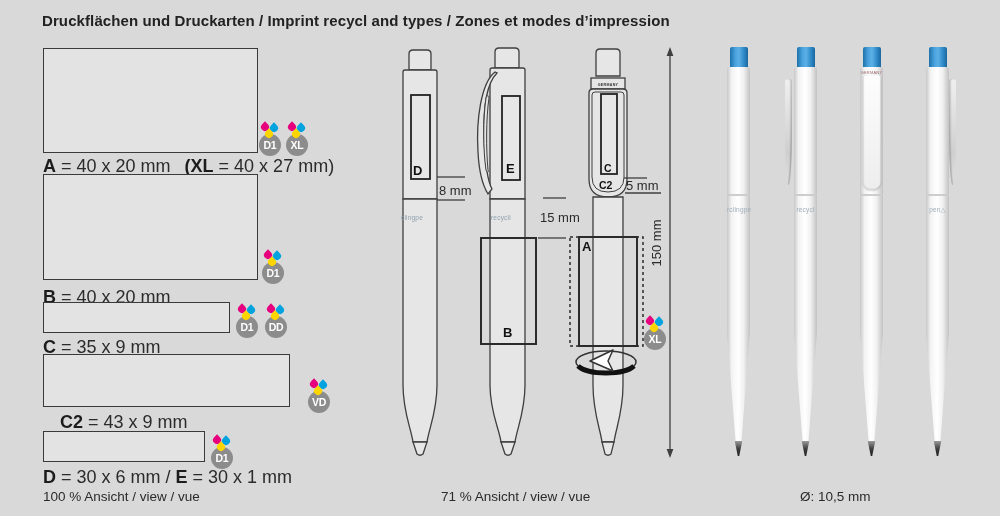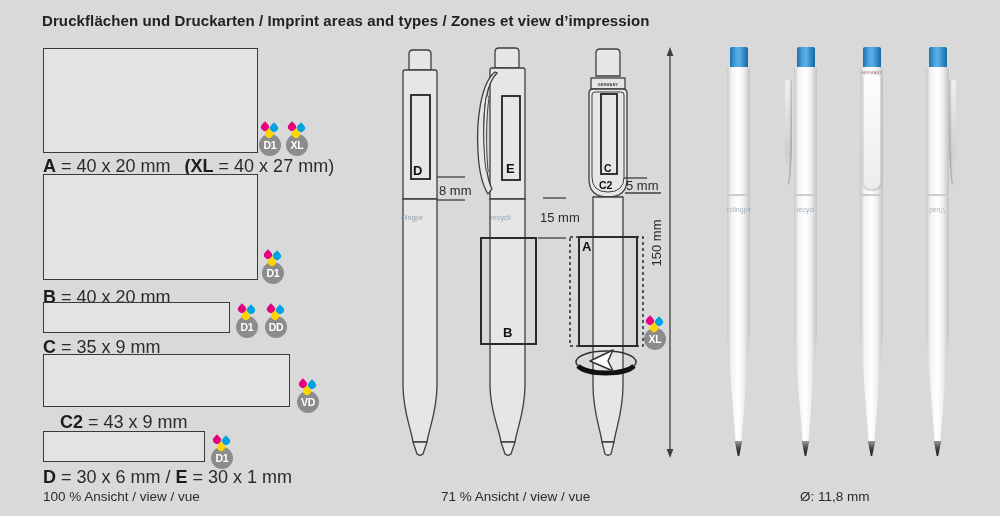--- a/index.html
+++ b/index.html
@@ -59,21 +59,21 @@
     box-shadow:inset -1.5px 0 1.5px rgba(0,0,0,.22)}
   .pp-clip-side.flip{box-shadow:inset 1.5px 0 1.5px rgba(0,0,0,.22)}
   .pp-clip-front{position:absolute;left:50%;transform:translateX(-50%);top:30px;width:17px;height:114px;
     background:linear-gradient(180deg,#fdfdfd,#ededed);border-radius:2px 2px 7px 7px;
     box-shadow:0 1.5px 2.5px rgba(0,0,0,.22), inset 0 0 1px #bbb}
   .pp-origin{position:absolute;left:0;top:25px;width:100%;text-align:center;font-size:4px;color:#a06a6a;letter-spacing:.2px}
 </style>
 </head>
 <body>
 
-<div class="abs title">Druckflächen und Druckarten / Imprint areas and types / Zones et view d’impression</div>
+<div class="abs title">Druckflächen und Druckarten / Imprint recycl and types / Zones et modes d’impression</div>
 
 <div class="abs area-box" style="left:43px;top:48px;width:215px;height:105px"></div>
 <div class="abs area-label" style="left:43px;top:156px"><b>A</b><span> = 40 x 20 mm</span><span class="lbl-gap"></span><b><span>(</span><span>XL</span></b><span> = 40 x 27 mm)</span></div>
 <div class="abs ptype" style="left:259px;top:123px">
   <span class="ptype-circle">D1</span>
   <span class="drop m"></span>
   <span class="drop c"></span>
   <span class="drop y"></span>
 </div>
 <div class="abs ptype" style="left:286px;top:123px">
@@ -102,21 +102,21 @@
 </div>
 <div class="abs ptype" style="left:265px;top:305px">
   <span class="ptype-circle">DD</span>
   <span class="drop m"></span>
   <span class="drop c"></span>
   <span class="drop y"></span>
 </div>
 
 <div class="abs area-box" style="left:43px;top:354px;width:247px;height:53px"></div>
 <div class="abs area-label" style="left:60px;top:412px"><b>C2</b><span> = 43 x 9 mm</span></div>
-<div class="abs ptype" style="left:297px;top:380px">
+<div class="abs ptype" style="left:308px;top:380px">
   <span class="ptype-circle">VD</span>
   <span class="drop m"></span>
   <span class="drop c"></span>
   <span class="drop y"></span>
 </div>
 
 <div class="abs area-box" style="left:43px;top:431px;width:162px;height:31px"></div>
 <div class="abs area-label" style="left:43px;top:467px"><b>D</b><span> = 30 x 6 mm / </span><b>E</b><span> = 30 x 1 mm</span></div>
 <div class="abs ptype" style="left:211px;top:436px">
   <span class="ptype-circle">D1</span>
@@ -228,13 +228,13 @@
   <div class="pp-upper"></div>
   <div class="pp-clip-side flip" style="right:-7px"></div>
   <div class="pp-ring"></div>
   <div class="pp-lower"></div>
   <div class="pp-tip"></div>
   <div class="pp-logo">pen△</div>
 </div>
 
 <div class="abs footer" style="left:43px;top:489px">100 % Ansicht / view / vue</div>
 <div class="abs footer" style="left:441px;top:489px">71 % Ansicht / view / vue</div>
-<div class="abs footer" style="left:800px;top:489px">Ø: 11,8 mm</div>
+<div class="abs footer" style="left:800px;top:489px">Ø: 10,5 mm</div>
 
 </body></html>

